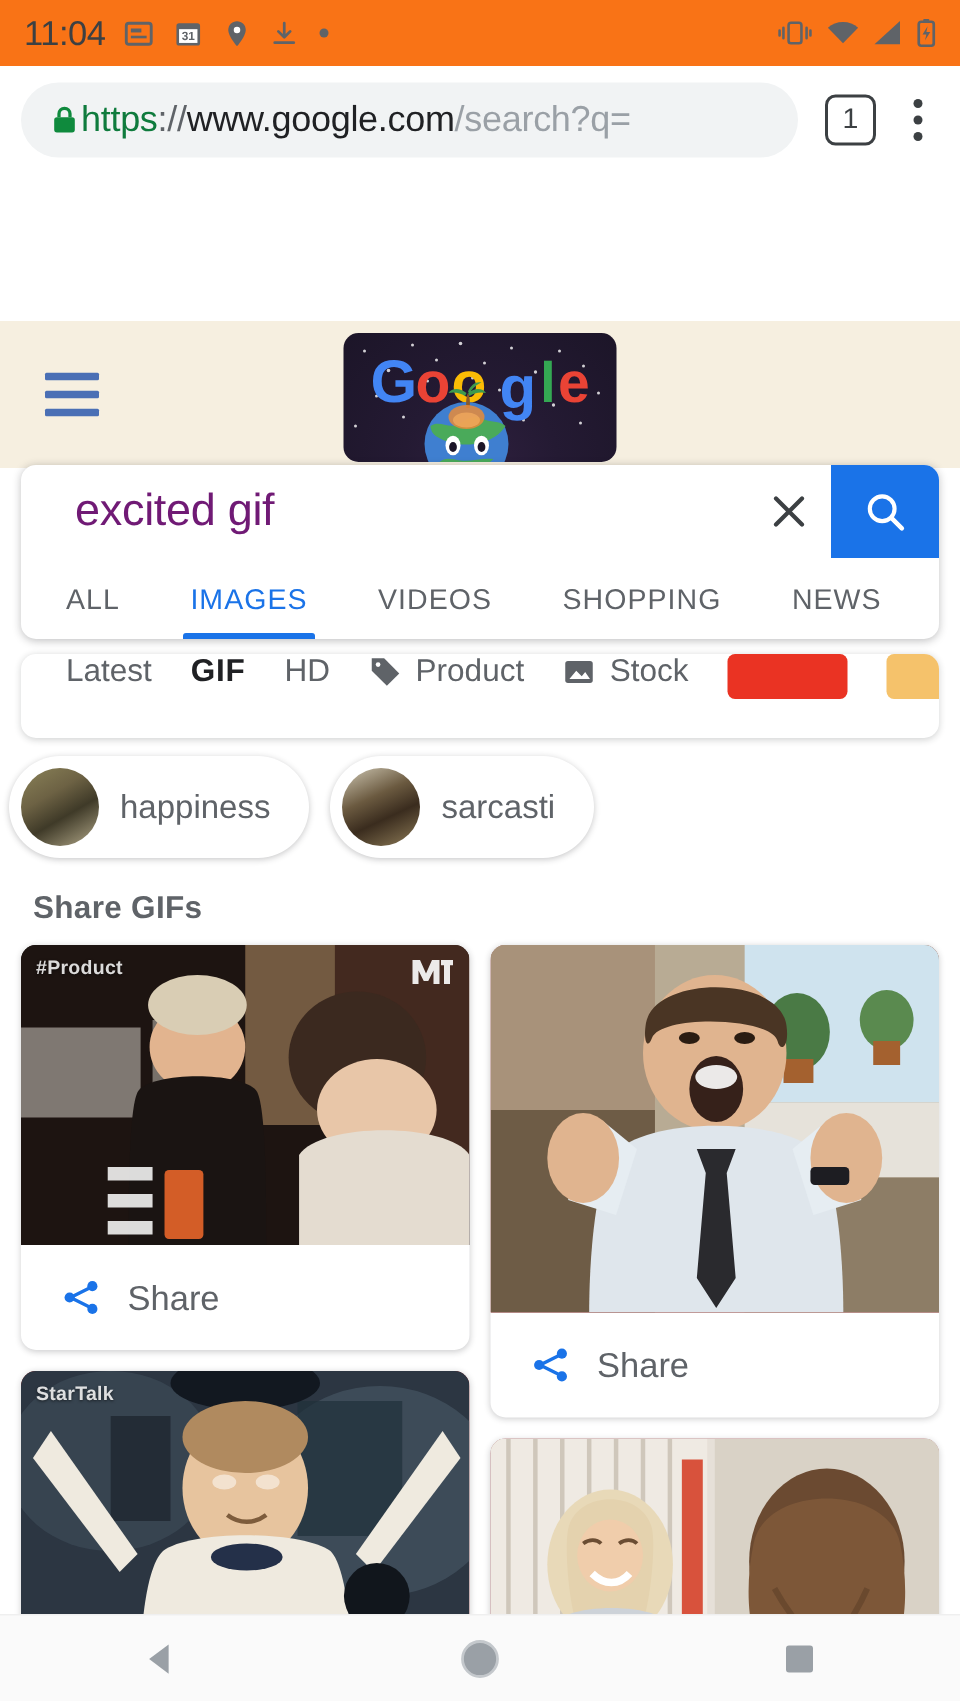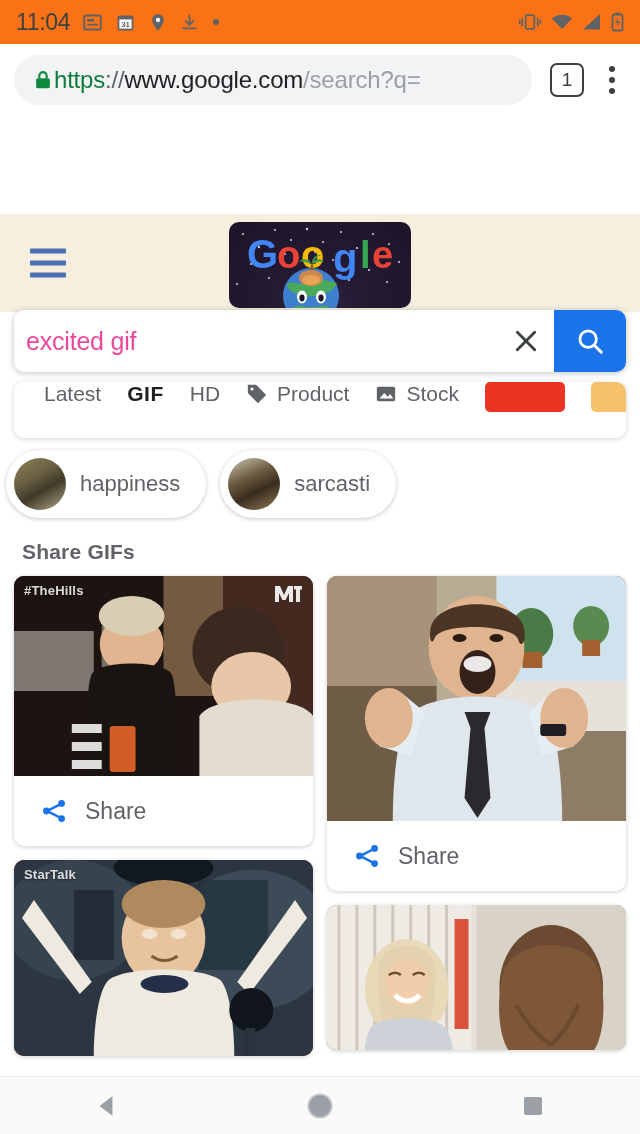--- a/index.html
+++ b/index.html
@@ -65,21 +65,21 @@
 
   
   .searchcard {
     position:relative; margin: 0 14px; margin-top: -2px;
     background:#fff; border-radius: 10px;
     box-shadow: 0 1px 6px rgba(32,33,36,.28);
     overflow: hidden;
   }
   .searchrow { height: 62px; display:flex; align-items:center; }
   .searchrow .q {
-    flex:1; font-size:25px; color:#ec4899; padding-left: 12px; letter-spacing:-.2px;
+    flex:1; font-size:30px; color:#701a75; padding-left: 36px; letter-spacing:-.2px;
     white-space:nowrap; overflow:hidden;
   }
   .clearbtn { width: 56px; height:62px; display:flex; align-items:center; justify-content:center; }
   .searchbtn {
     width: 72px; height:62px; background:#1a73e8;
     display:flex; align-items:center; justify-content:center;
   }
   .tabsrow {
     display:flex; align-items:flex-end; height: 54px;
     padding: 0 4px 0 30px; position:relative; overflow:hidden;
@@ -283,20 +283,28 @@
             <path d="M4 4 20 20M20 4 4 20" stroke="#3c4043" stroke-width="2.6" stroke-linecap="round"></path>
           </svg>
         </div>
         <div class="searchbtn">
           <svg width="30" height="30" viewBox="0 0 24 24">
             <circle cx="10.5" cy="10.5" r="6.6" fill="none" stroke="#fff" stroke-width="2.2"></circle>
             <path d="M15.4 15.4 21 21" stroke="#fff" stroke-width="2.4" stroke-linecap="round"></path>
           </svg>
         </div>
       </div>
+      <div class="tabsrow">
+        <div class="tabitem">ALL</div>
+        <div class="tabitem active">IMAGES</div>
+        <div class="tabitem">VIDEOS</div>
+        <div class="tabitem">SHOPPING</div>
+        <div class="tabitem">NEWS</div>
+
+      </div>
     </div>
 
     <div class="filtercard">
       <div class="filter">Latest</div>
       <div class="filter sel">GIF</div>
       <div class="filter">HD</div>
       <div class="filter">
         <svg width="22" height="22" viewBox="0 0 24 24">
           <path d="M11 2 22 13l-9 9L2 11V2h9z" fill="#5f6368"></path>
           <circle cx="6.6" cy="6.6" r="1.7" fill="#fff"></circle>
@@ -344,21 +352,21 @@
               <ellipse cx="118" cy="40" rx="33" ry="20" fill="#d9cdb4"></ellipse>
               <path d="M78 98c8-14 72-14 80 0 6 12 6 70 6 102H72c0-32 0-90 6-102z" fill="#1a1412"></path>
               <ellipse cx="225" cy="75" rx="46" ry="44" fill="#3b291f"></ellipse>
               <ellipse cx="238" cy="110" rx="40" ry="34" fill="#e8c6a8"></ellipse>
               <path d="M186 140c14-22 100-22 114 0v60H186z" fill="#e4dcd0"></path>
               <rect x="96" y="150" width="26" height="46" rx="3" fill="#e8652a" opacity=".9"></rect>
               <rect x="58" y="148" width="30" height="9" fill="#fff" opacity=".85"></rect>
               <rect x="58" y="166" width="30" height="9" fill="#fff" opacity=".85"></rect>
               <rect x="58" y="184" width="30" height="9" fill="#fff" opacity=".85"></rect>
             </svg>
-            <div class="wm">#TheHills</div>
+            <div class="wm">#Product</div>
             <svg class="mtv" width="30" height="22" viewBox="0 0 30 22">
               <path d="M2 20V4h5l4 9 4-9h5v16h-4V11l-3.5 7h-3L6 11v9z" fill="#fff"></path>
               <path d="M21 4h8v3.5h-2V20h-4V7.5h-2z" fill="#fff"></path>
             </svg>
           </div>
           <div class="sharebar">
             <svg width="28" height="28" viewBox="0 0 24 24">
               <circle cx="18.5" cy="5.5" r="2.9" fill="#1a73e8"></circle>
               <circle cx="5.5" cy="12" r="2.9" fill="#1a73e8"></circle>
               <circle cx="18.5" cy="18.5" r="2.9" fill="#1a73e8"></circle>

